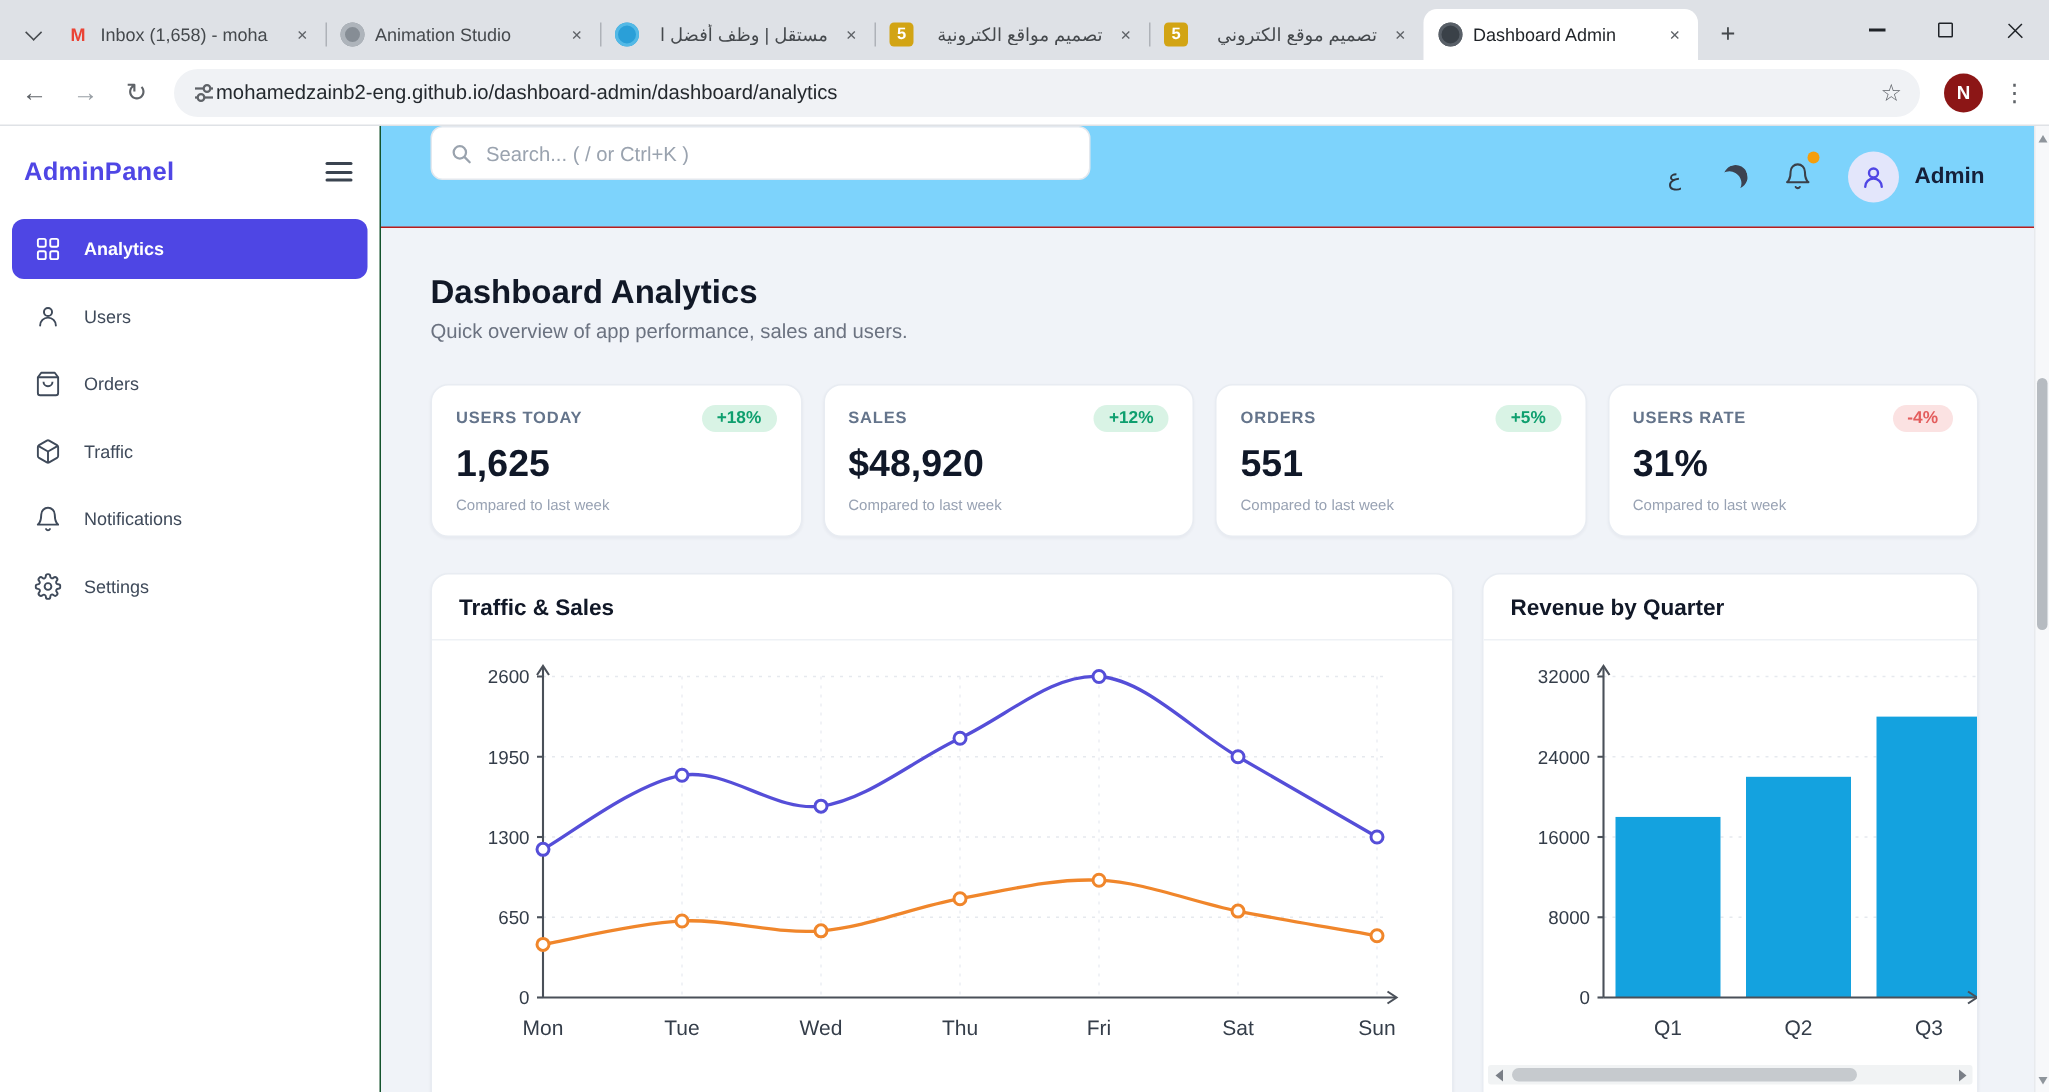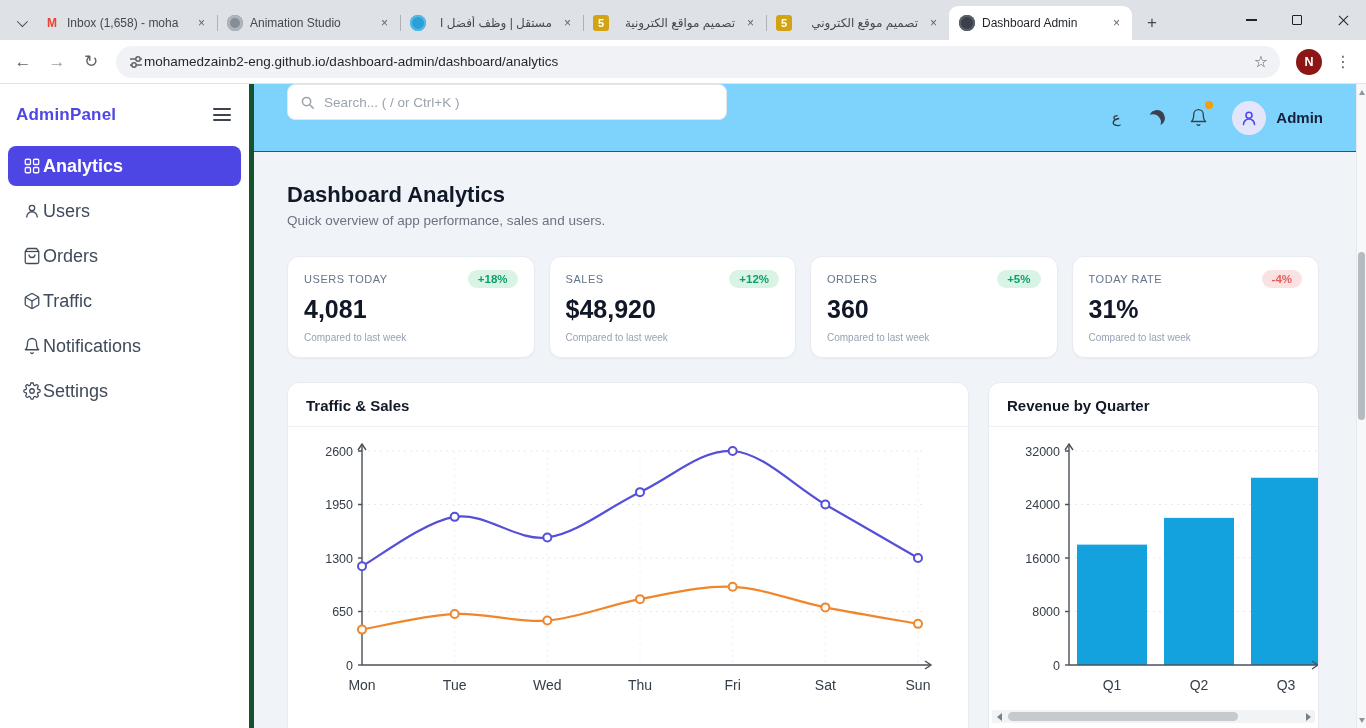--- a/index.html
+++ b/index.html
@@ -38,26 +38,26 @@
   .nav-btn { width:34px; height:34px; border-radius:50%; display:flex; align-items:center; justify-content:center; font-size:17px; color:#5f6368; flex:0 0 auto; }
   .nav-btn.fwd { color:#9aa0a6; }
   .omnibox { flex:1; height:32px; background:#f0f2f5; border-radius:16px; display:flex; align-items:center; padding:0 12px; margin:0 8px; min-width:0; }
   .omni-url { flex:1; font-size:13.5px; color:#24292e; white-space:nowrap; overflow:hidden; }
   .omni-star { font-size:16px; color:#5f6368; }
   .profile-avatar { width:26px; height:26px; border-radius:50%; background:#8c1616; color:#fff; font-size:12.5px; font-weight:700; display:flex; align-items:center; justify-content:center; margin:0 8px; flex:0 0 auto; }
   .kebab { font-size:16px; color:#5f6368; width:26px; text-align:center; }
 
   
   .window { flex:1; display:flex; min-height:0; }
-  .sidebar { width:254px; background:#fff; border-right:5px solid #14532d; padding-top:12px; flex:0 0 auto; }
+  .sidebar { width:254px; background:#fff; border-right:1px solid #14532d; padding-top:12px; flex:0 0 auto; }
   .sidebar-header { display:flex; align-items:center; justify-content:space-between; padding:8px 18px 16px 16px; }
   .brand { font-size:17px; font-weight:700; color:#4f46e5; letter-spacing:.2px; }
   .burger { display:flex; flex-direction:column; gap:3.5px; padding:4px 0; cursor:pointer; }
   .burger i { display:block; width:18px; height:2px; background:#3b4450; border-radius:2px; }
-  .nav-item { height:40px; margin:5px 8px; border-radius:8px; display:flex; align-items:center; gap:2px; padding:0 15px; font-size:18px; color:#3f4a5a; font-weight:500; cursor:pointer; }
+  .nav-item { height:40px; margin:5px 8px; border-radius:8px; display:flex; align-items:center; gap:15px; padding:0 15px; font-size:12px; color:#3f4a5a; font-weight:500; cursor:pointer; }
   .nav-item svg { width:18px; height:18px; flex:0 0 auto; }
   .nav-item.active { background:#4e46e4; color:#fff; font-weight:600; }
 
   .main { flex:1; display:flex; flex-direction:column; background:#f0f3f8; min-width:0; }
   .topbar { height:68px; background:#7dd3fc; display:flex; padding:0 33px; border-bottom:1px solid #b91c1c; flex:0 0 auto; }
   .searchbox { width:440px; height:36px; border:1px solid #e3e8ee; border-radius:8px; background:#fff; display:flex; align-items:center; padding:0 12px; gap:9px; }
   .searchbox input { border:none; outline:none; flex:1; font-size:13.5px; color:#374151; background:transparent; font-family:inherit; }
   .searchbox input::placeholder { color:#9aa3af; }
   .topbar-right { margin-left:auto; display:flex; align-items:center; gap:7px; }
   .icon-btn { width:34px; height:34px; border-radius:50%; display:flex; align-items:center; justify-content:center; color:#3a4049; cursor:pointer; position:relative; }
@@ -68,21 +68,21 @@
   .user-avatar { width:34px; height:34px; border-radius:50%; background:#e3e6fb; display:flex; align-items:center; justify-content:center; }
   .user-name { font-size:15px; font-weight:700; color:#15203a; }
 
   .content { flex:1; padding:30px 37px 0 33px; position:relative; overflow:hidden; }
   .page-title { font-size:22px; font-weight:700; color:#111827; }
   .page-sub { font-size:13.5px; color:#6b7280; margin-top:5px; }
 
   .stats-row { display:flex; gap:14px; margin-top:28px; }
   .stat-card { flex:1; background:#fff; border:1px solid #e8ecf2; border-radius:12px; padding:13px 16px 14px; box-shadow:0 1px 2px rgba(16,24,40,.04); }
   .stat-top { display:flex; justify-content:space-between; align-items:center; }
-  .stat-label { font-size:11px; font-weight:400; color:#64748b; letter-spacing:.05em; }
+  .stat-label { font-size:11px; font-weight:700; color:#64748b; letter-spacing:.05em; }
   .badge { font-size:11.5px; font-weight:600; padding:3px 10px; border-radius:999px; background:#d9f3e5; color:#0e9f6e; }
   .badge.down { background:#fbe2e2; color:#e35d5d; }
   .stat-value { font-size:25px; font-weight:700; color:#101828; margin-top:7px; }
   .stat-note { font-size:10px; color:#98a2b3; margin-top:8px; }
 
   .charts-row { display:flex; gap:19px; margin-top:24px; height:420px; }
   .chart-card { background:#fff; border:1px solid #e8ecf2; border-radius:12px; position:relative; overflow:hidden; box-shadow:0 1px 2px rgba(16,24,40,.04); }
   .chart-card.left { width:682px; flex:0 0 auto; }
   .chart-card.right { flex:1; min-width:0; }
   .chart-title { font-size:15px; font-weight:700; color:#111827; padding:14px 18px 12px; border-bottom:1px solid #eef1f5; }
@@ -283,42 +283,42 @@
       <div class="content">
         <div class="page-title">Dashboard Analytics</div>
         <div class="page-sub">Quick overview of app performance, sales and users.</div>
 
         <div class="stats-row">
           <div class="stat-card">
             <div class="stat-top">
                 <span class="stat-label">USERS TODAY</span>
                 <span class="badge">+18%</span>
               </div>
-            <div class="stat-value">4,081</div>
+            <div class="stat-value">1,625</div>
             <div class="stat-note">Compared to last week</div>
           </div>
           <div class="stat-card">
             <div class="stat-top">
                 <span class="stat-label">SALES</span>
                 <span class="badge">+12%</span>
               </div>
             <div class="stat-value">$48,920</div>
             <div class="stat-note">Compared to last week</div>
           </div>
           <div class="stat-card">
             <div class="stat-top">
                 <span class="stat-label">ORDERS</span>
                 <span class="badge">+5%</span>
               </div>
-            <div class="stat-value">360</div>
+            <div class="stat-value">551</div>
             <div class="stat-note">Compared to last week</div>
           </div>
           <div class="stat-card">
             <div class="stat-top">
-                <span class="stat-label">TODAY RATE</span>
+                <span class="stat-label">USERS RATE</span>
                 <span class="badge down">-4%</span>
               </div>
             <div class="stat-value">31%</div>
             <div class="stat-note">Compared to last week</div>
           </div>
         </div>
 
         <div class="charts-row">
           <div class="chart-card left">
             <div class="chart-title">Traffic &amp; Sales</div>

